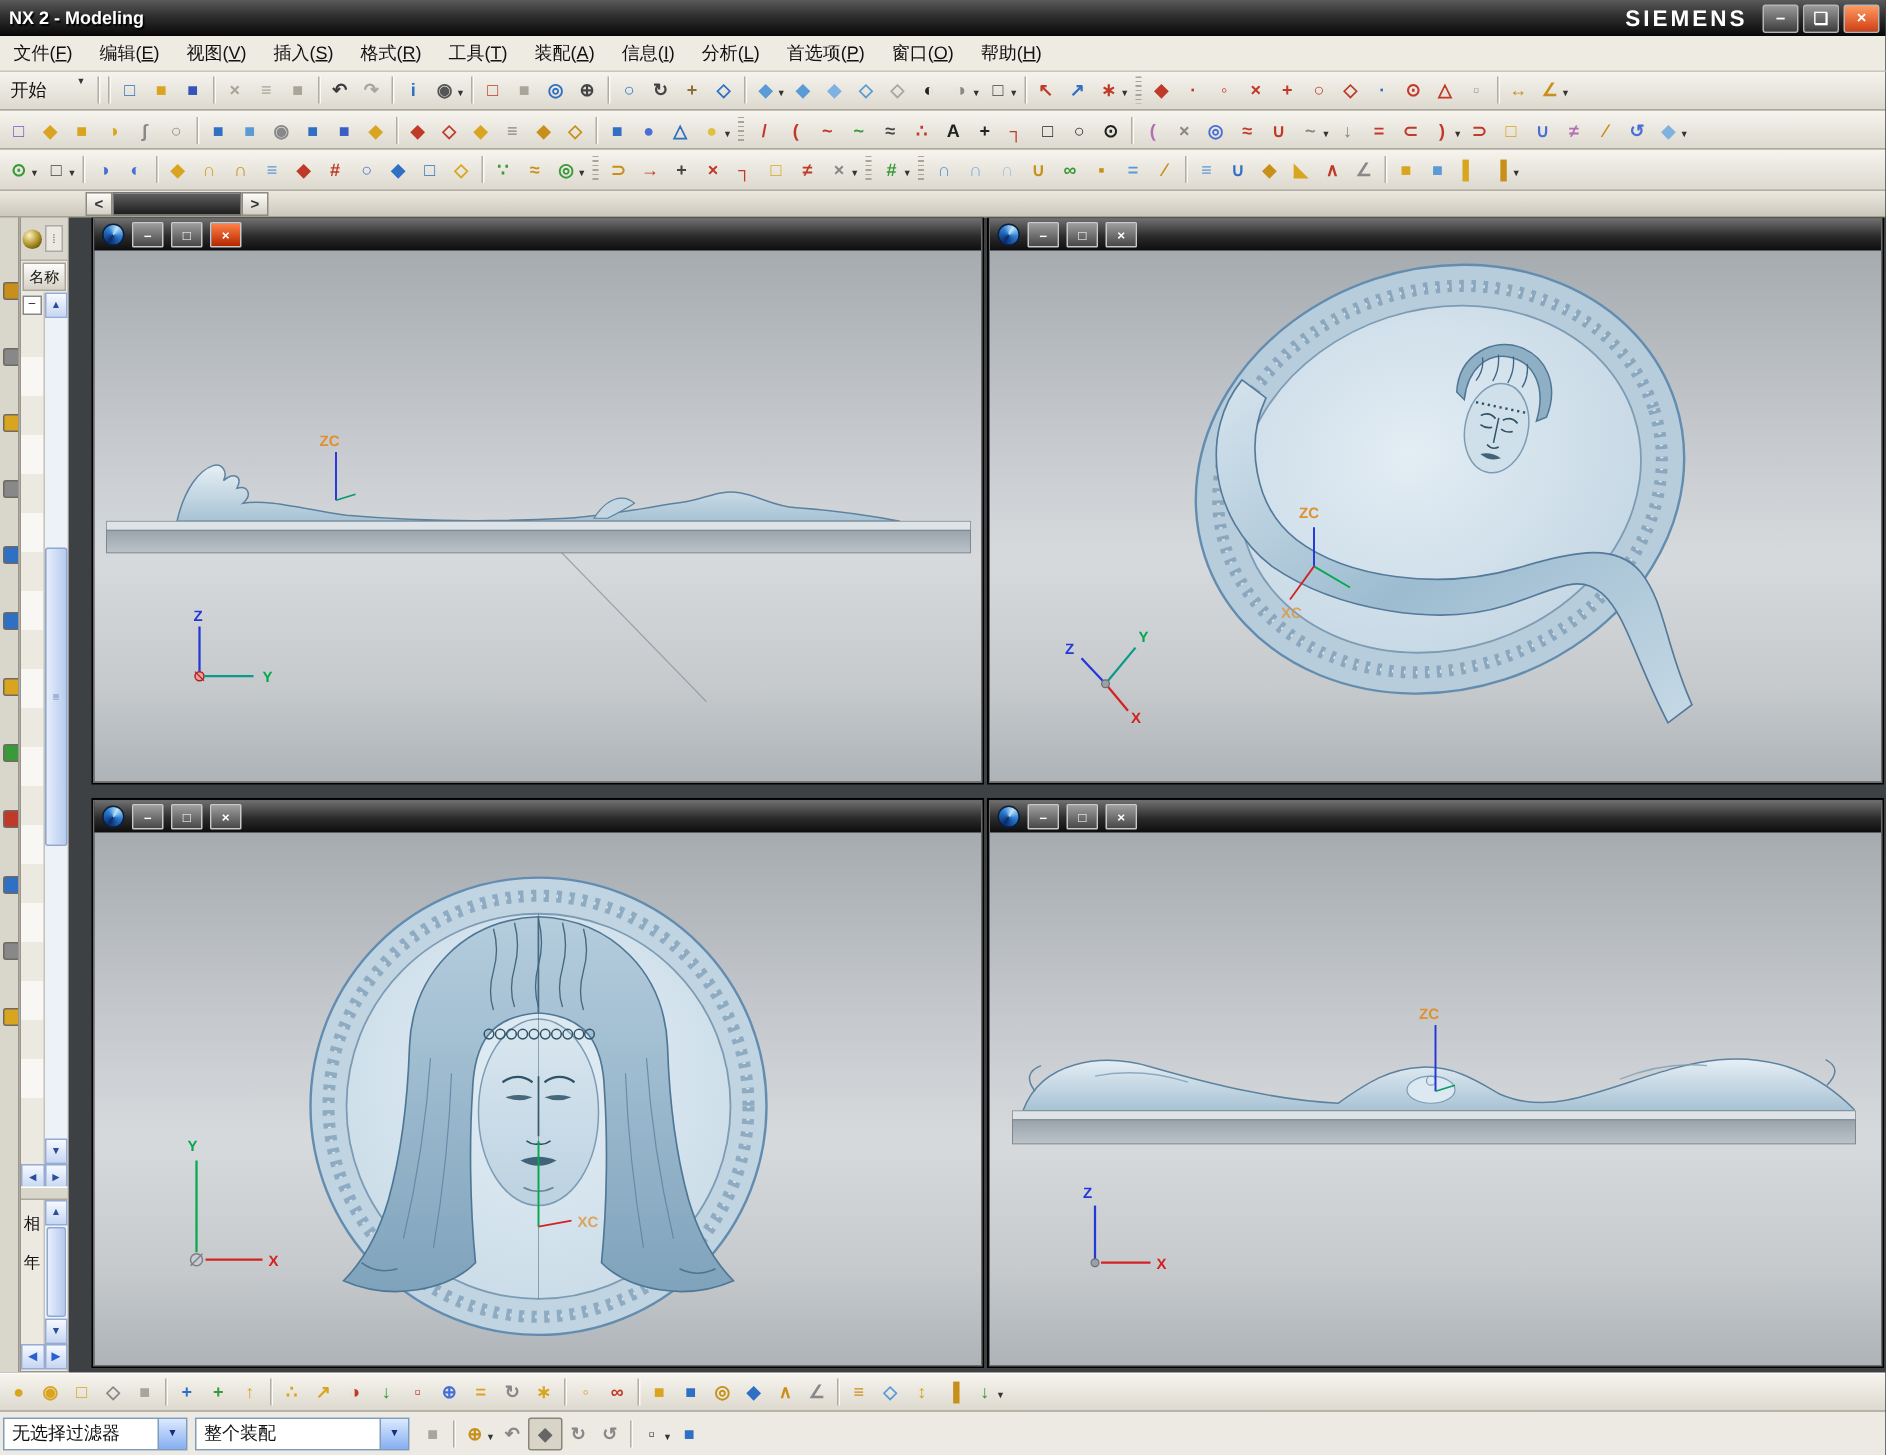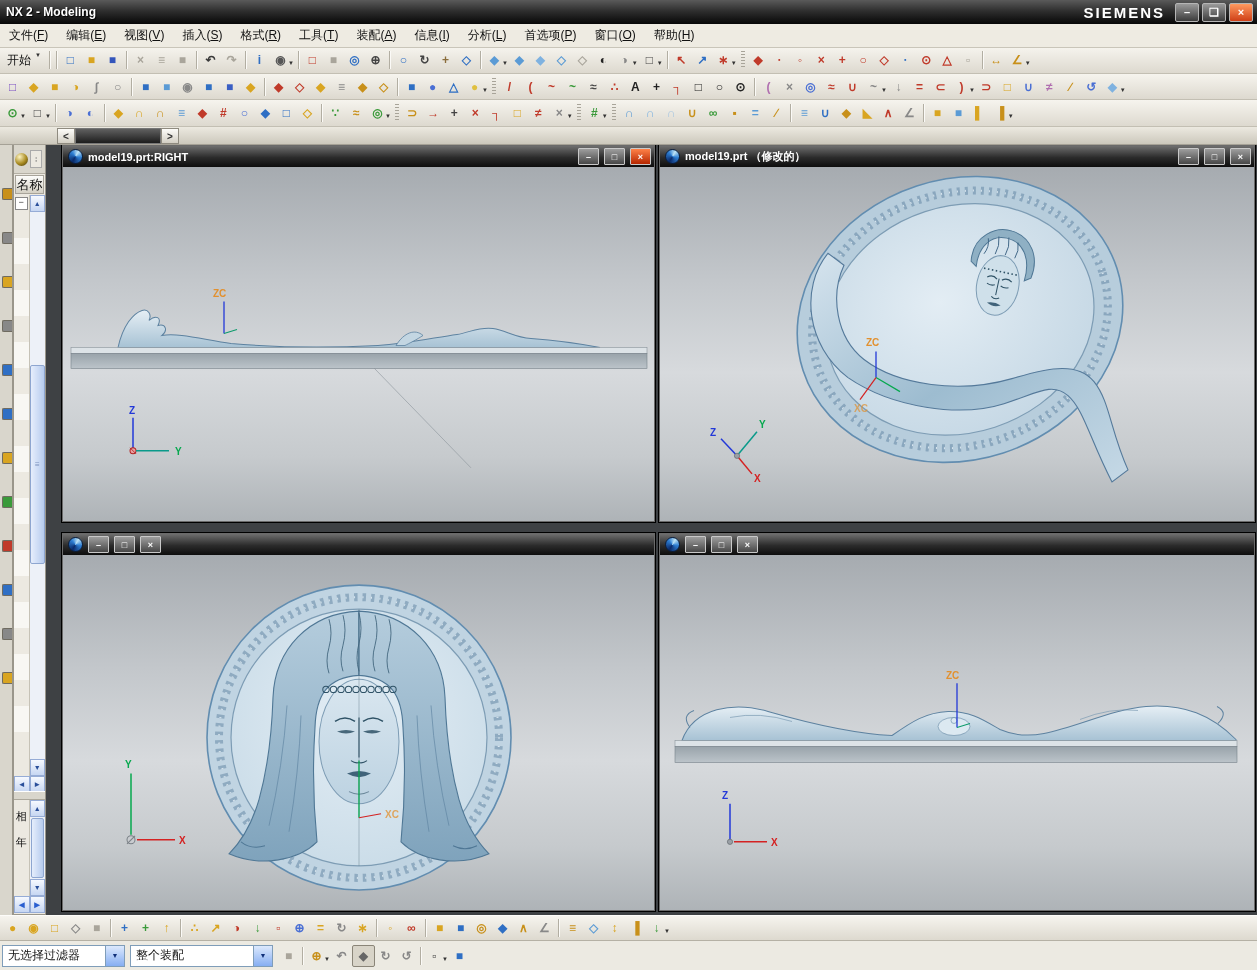--- a/index.html
+++ b/index.html
@@ -21,21 +21,21 @@
   .menu-item{padding:3px 9px;white-space:nowrap}
   .tbrow{position:absolute;left:0;width:100%;display:flex;align-items:center;padding-left:2px;
     background:linear-gradient(#f6f4ee,#ddd9cf);border-bottom:1px solid #c3bfb3;box-sizing:border-box;z-index:28}
   #tb1{top:47px;height:27px}#tb2{top:74px;height:26px}#tb3{top:100px;height:27px}
   .tbi{width:21px;height:20px;display:inline-flex;align-items:center;justify-content:center;
     font-size:12px;font-weight:bold;flex:none;border-radius:2px}
   .tbi.pressed{border:1px solid #8a8578;background:#d8d4c8}
   .tbsep{width:1px;height:18px;background:#b2ae a2;background:#b2aea2;margin:0 3px;box-shadow:1px 0 0 #fbfaf7;flex:none}
   .tbgrip{width:4px;height:18px;margin:0 3px;flex:none;
     background:repeating-linear-gradient(180deg,#a8a499 0 1px,transparent 1px 3px)}
-  .tbstart{display:flex;align-items:flex-start;gap:4px;font-size:12px;padding:2px 5px;flex:none;color:#111}
+  .tbstart{display:flex;align-items:flex-start;gap:20px;font-size:12px;padding:2px 5px;flex:none;color:#111}
   .ddarrow,.ddarrow-sm{font-size:6px;color:#333;flex:none}
   .ddarrow-sm{margin:6px 1px 0 -3px}
   .dockscroll{position:absolute;left:0;top:127px;width:100%;height:17px;
     background:linear-gradient(#ece9e0,#ccc8bc);border-bottom:1px solid #a5a196;z-index:27}
   .ds-inner{position:absolute;left:57px;top:1px;display:flex;align-items:center}
   .ds-btn{width:16px;height:14px;background:linear-gradient(#fdfcf9,#d3cfc4);border:1px solid #8f8b80;
     font-size:10px;font-weight:bold;color:#333;display:flex;align-items:center;justify-content:center}
   .ds-thumb{width:84px;height:14px;background:linear-gradient(#606060,#1d1d1d);border:1px solid #777}
   
   .mdi{position:absolute;left:46px;top:144px;right:0;height:771px;background:#3e4144}
@@ -43,21 +43,21 @@
     border-right:1px solid #9a968b;display:flex;flex-direction:column;align-items:flex-end;
     padding-top:44px;gap:32px;box-sizing:border-box;z-index:5}
   .striptab{width:9px;height:10px;border:1px solid #6f6b60;border-right:none;border-radius:2px 0 0 2px;flex:none}
   .navpanel{position:absolute;left:13px;top:144px;width:33px;height:771px;background:#ece9e1;
     border:1px solid #9a968b;box-sizing:border-box;display:flex;flex-direction:column;z-index:6}
   .nav-top{height:26px;display:flex;align-items:center;gap:2px;padding:1px;background:#d9d6cc;border-bottom:1px solid #b4b0a4}
   .nav-sphere{width:13px;height:13px;border-radius:50%;background:radial-gradient(circle at 35% 30%,#fdf3c0,#a88a20 55%,#3a300a)}
   .nav-grip{width:10px;height:16px;background:#ece9e1;border:1px solid #aaa;
     display:flex;align-items:center;justify-content:center;font-size:8px;color:#666}
   .nav-header{height:17px;background:linear-gradient(#fdfdfb,#d4d0c4);border:1px solid #a8a49a;margin:1px;
-    font-size:13px;display:flex;align-items:center;justify-content:center;color:#111}
+    font-size:10px;display:flex;align-items:center;justify-content:center;color:#111}
   .nav-body{flex:1;display:flex;min-height:0}
   .nav-col{width:15px;display:flex;flex-direction:column}
   .expand-box{width:11px;height:11px;border:1px solid #888;margin:2px auto;font-size:9px;line-height:9px;
     text-align:center;color:#333;background:#fff}
   .navrows{flex:1}
   .navrow{height:26px}.navrow.alt{background:#f8f7f3}
   .nav-scroll{width:16px;background:#edf1f8;border-left:1px solid #c6c2b6;display:flex;flex-direction:column}
   .sb-btn{height:15px;background:linear-gradient(#f6f9ff,#c6d6f2);border:1px solid #96acd6;color:#2a4f9a;
     font-size:7px;display:flex;align-items:center;justify-content:center;flex:none}
   .sb-track{flex:1;position:relative}
@@ -409,21 +409,20 @@
   </div>
   <div class="nav-bighscroll">
     <span class="sb-btn">◄</span>
     <span class="sb-btn">►</span>
   </div>
 </div>
 
 <div class="vp" id="vp1">
   <div class="vp-title">
     <span class="nxlogo"></span>
-    <span class="vp-title-text">model19.prt:RIGHT</span>
     <span class="vp-btn">–</span>
     <span class="vp-btn">□</span>
     <span class="vp-btn close-active">×</span>
   </div>
   <div class="vp-canvas">
     <svg viewBox="0 0 591 353" preserveAspectRatio="none">
       <defs>
         <linearGradient id="g1r" x1="0" y1="0" x2="0" y2="1">
           <stop offset="0" stop-color="#e6eff5"></stop>
             <stop offset="1" stop-color="#a7c2d4"></stop>
@@ -449,21 +448,20 @@
       <line x1="67" y1="280" x2="73" y2="286" stroke="#b22222" stroke-width="0.8"></line>
       <line x1="73" y1="283" x2="106" y2="283" stroke="#0a9a8a" stroke-width="1.5"></line>
       <text x="112" y="287" class="lblY">Y</text>
     </svg>
   </div>
 </div>
 
 <div class="vp" id="vp2">
   <div class="vp-title">
     <span class="nxlogo"></span>
-    <span class="vp-title-text">model19.prt （修改的）</span>
     <span class="vp-btn">–</span>
     <span class="vp-btn">□</span>
     <span class="vp-btn">×</span>
   </div>
   <div class="vp-canvas">
     <svg viewBox="0 0 594 353" preserveAspectRatio="none">
       <defs>
         <radialGradient id="g2d" cx="0.45" cy="0.4" r="0.75">
           <stop offset="0" stop-color="#e3edf4"></stop>
             <stop offset="1" stop-color="#c0d4e2"></stop>

